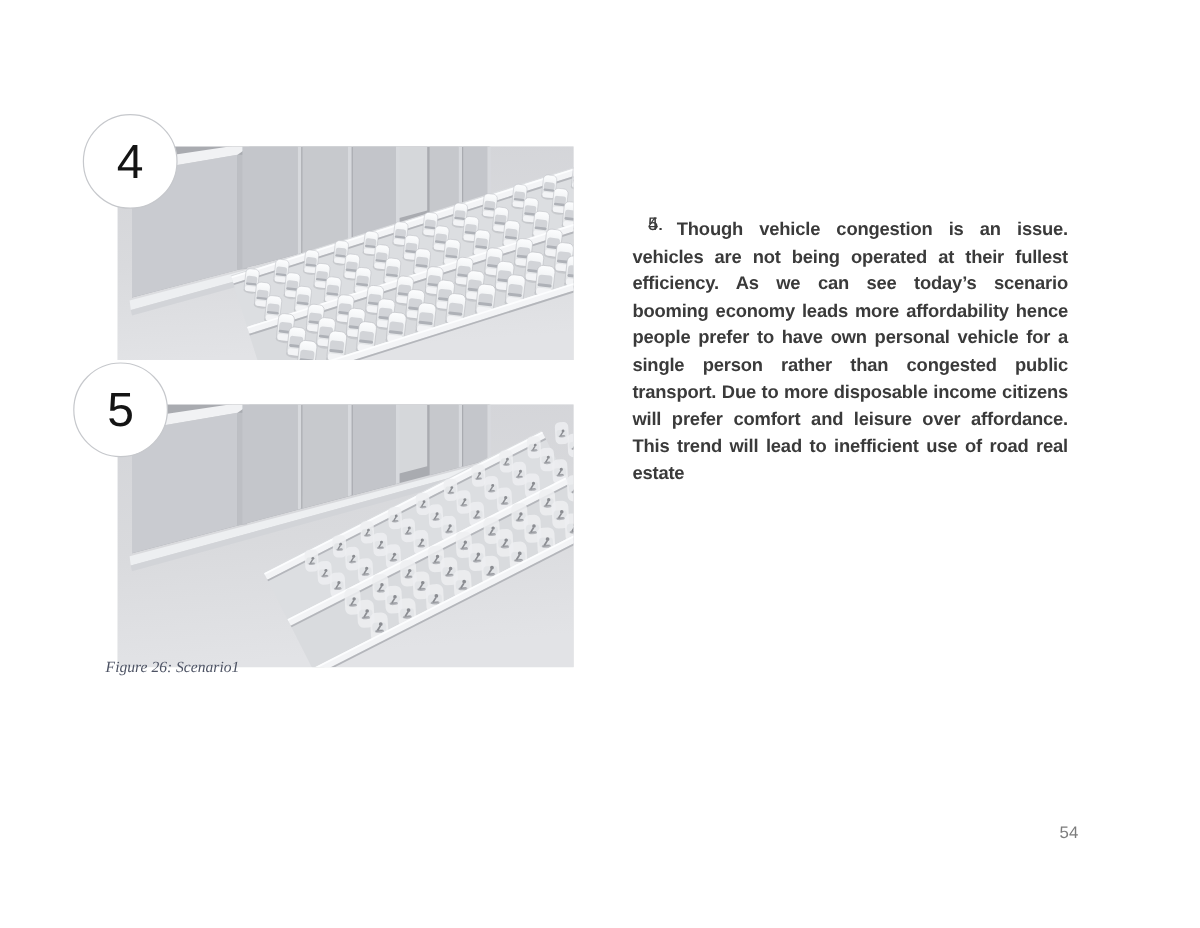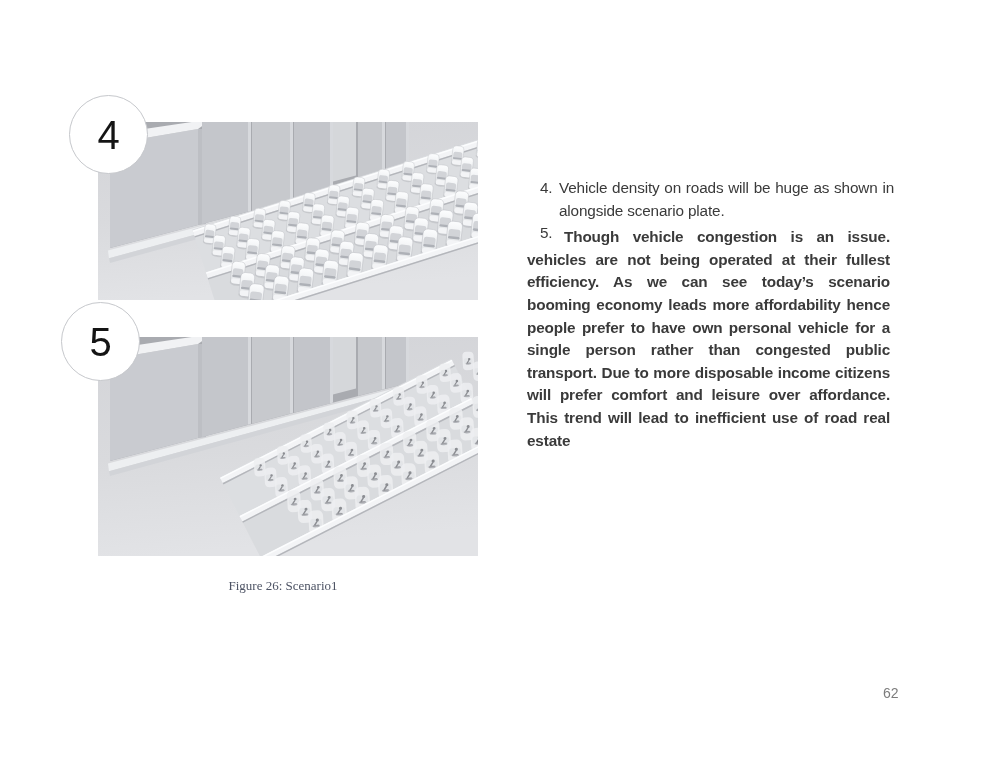--- a/index.html
+++ b/index.html
@@ -20,22 +20,22 @@
     position:absolute;width:77px;height:77px;border-radius:50%;
     background:#ffffff;border:1px solid #c6c8cc;z-index:5;
     display:flex;align-items:center;justify-content:center;
     font-size:40px;font-weight:400;color:#141414;line-height:1;
   }
   #marker4{left:69px;top:95px;}
   #marker5{left:61px;top:302px;}
 
   
   .caption{
-    position:absolute;left:88px;top:578px;width:390px;text-align:center;
-    font-family:"Liberation Serif",serif;
+    position:absolute;left:88px;top:548px;width:390px;
+    font-family:"Liberation Serif",serif;font-style:italic;
     font-size:13px;color:#4c5263;
   }
 
   
   .textcol{
     position:absolute;left:523px;top:177px;width:371px;
     font-size:15.3px;line-height:22.6px;color:#3a3a3a;letter-spacing:-0.15px;
   }
   .li{position:relative;padding-left:36px;text-align:justify;text-align-last:left;}
   .li .num{position:absolute;left:17px;top:0;}
@@ -658,22 +658,22 @@
     <span>4</span>
   </div>
   <div class="marker-circle" id="marker5">
     <span>5</span>
   </div>
 
   <div class="caption">Figure 26: Scenario1</div>
 
   <div class="textcol">
     <div class="li">
-      <span class="num">4.</span><span>Vehicle density on roads will be huge as shown in alongside scenario plate.</span>
+      <span class="num">4.</span>
     </div>
     <div class="li">
       <span class="num">5.</span>
     </div>
     <p class="para">Though vehicle congestion is an issue. vehicles are not being operated at their fullest efficiency. As we can see today’s scenario booming economy leads more affordability hence people prefer to have own personal vehicle for a single person rather than congested public transport. Due to more disposable income citizens will prefer comfort and leisure over affordance. This trend will lead to inefficient use of road real estate</p>
   </div>
 
-  <div class="pagenum">62</div>
+  <div class="pagenum">54</div>
 </div>
 
 </body></html>

